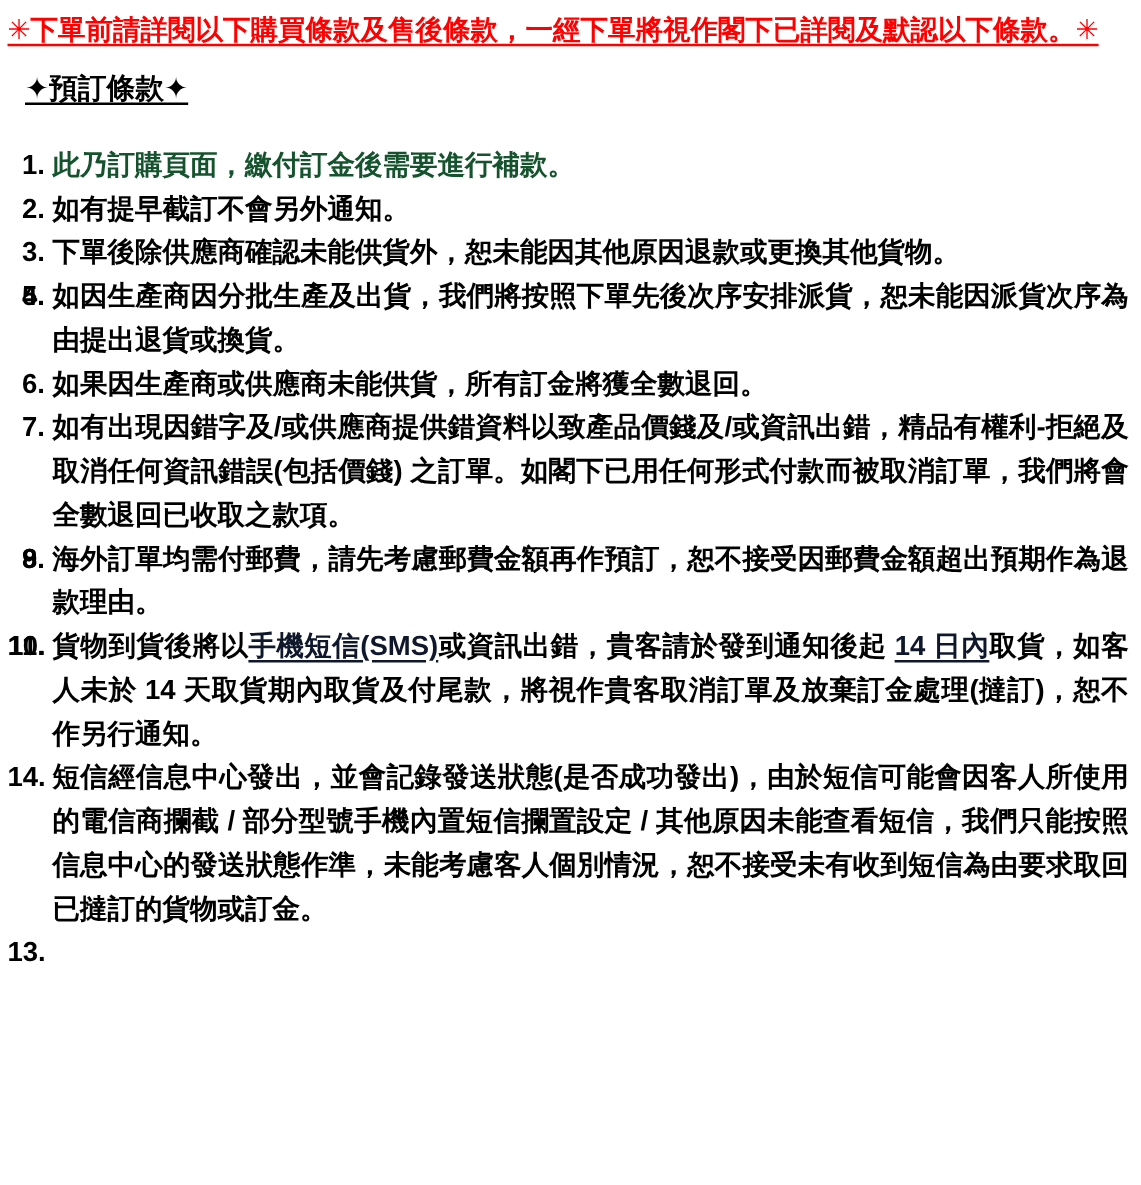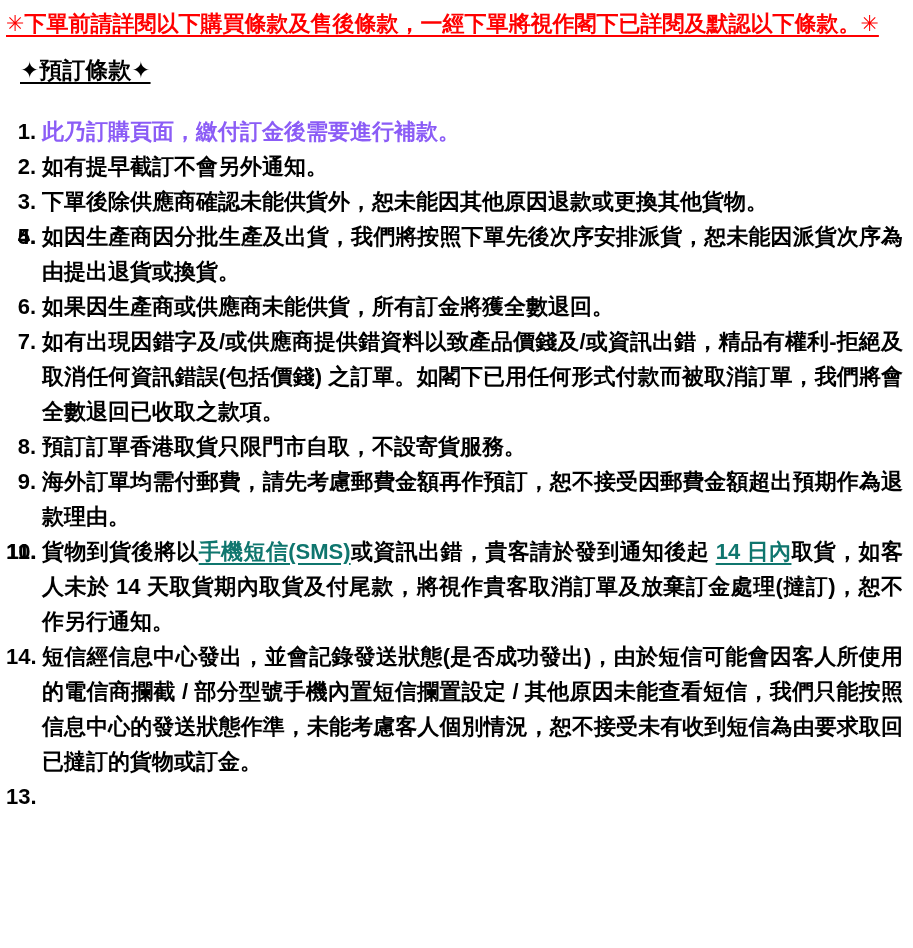--- a/index.html
+++ b/index.html
@@ -52,44 +52,44 @@
   }
   ol.terms li .num {
     position: absolute;
     left: 0;
     top: 0;
     width: 30px;
     text-align: right;
     white-space: nowrap;
   }
   .seg.normal { color: #000000; }
-  .seg.red { color: #8b5cf6; }
+  .seg.red { color: #14532d; }
   .seg.red-underline {
-    color: #0f766e;
+    color: #0f172a;
     text-decoration: underline;
     text-underline-offset: 4px;
   }
 </style>
 </head>
 <body>
 
 <div class="doc">
   <p class="notice">✳下單前請詳閱以下購買條款及售後條款，一經下單將視作閣下已詳閱及默認以下條款。✳</p>
 
   <p class="section-title-row"><span class="section-title">✦預訂條款✦</span></p>
 
   <ol class="terms" id="terms-list">
       <li><span class="num">1.</span><span class="seg red">此乃訂購頁面，繳付訂金後需要進行補款。</span></li>
       <li><span class="num">2.</span><span class="seg normal">如有提早截訂不會另外通知。</span></li>
       <li><span class="num">3.</span><span class="seg normal">下單後除供應商確認未能供貨外，恕未能因其他原因退款或更換其他貨物。</span></li>
       <li><span class="num">4.</span></li>
       <li><span class="num">5.</span><span class="seg normal">如因生產商因分批生產及出貨，我們將按照下單先後次序安排派貨，恕未能因派貨次序為由提出退貨或換貨。</span></li>
       <li><span class="num">6.</span><span class="seg normal">如果因生產商或供應商未能供貨，所有訂金將獲全數退回。</span></li>
       <li><span class="num">7.</span><span class="seg normal">如有出現因錯字及/或供應商提供錯資料以致產品價錢及/或資訊出錯，精品有權利-拒絕及取消任何資訊錯誤(包括價錢) 之訂單。如閣下已用任何形式付款而被取消訂單，我們將會全數退回已收取之款項。</span></li>
-      <li><span class="num">8.</span><span class="seg normal">預訂訂單香港取貨只限門市自取，不設寄貨服務。</span></li>
+      <li><span class="num">8.</span></li>
       <li><span class="num">9.</span><span class="seg normal">海外訂單均需付郵費，請先考慮郵費金額再作預訂，恕不接受因郵費金額超出預期作為退款理由。</span></li>
       <li><span class="num">10.</span></li>
       <li><span class="num">11.</span><span class="seg normal">貨物到貨後將以</span><span class="seg red-underline">手機短信(SMS)</span><span class="seg normal">或資訊出錯，貴客請於發到通知後起 </span><span class="seg red-underline">14 日內</span><span class="seg normal">取貨，如客人未於 14 天取貨期內取貨及付尾款，將視作貴客取消訂單及放棄訂金處理(撻訂)，恕不作另行通知。</span></li>
       <li><span class="num">14.</span><span class="seg normal">短信經信息中心發出，並會記錄發送狀態(是否成功發出)，由於短信可能會因客人所使用的電信商攔截 / 部分型號手機內置短信攔置設定 / 其他原因未能查看短信，我們只能按照信息中心的發送狀態作準，未能考慮客人個別情況，恕不接受未有收到短信為由要求取回已撻訂的貨物或訂金。</span></li>
       <li>
         <span class="num">13.</span>
       </li>
     </ol>
 </div>
 

